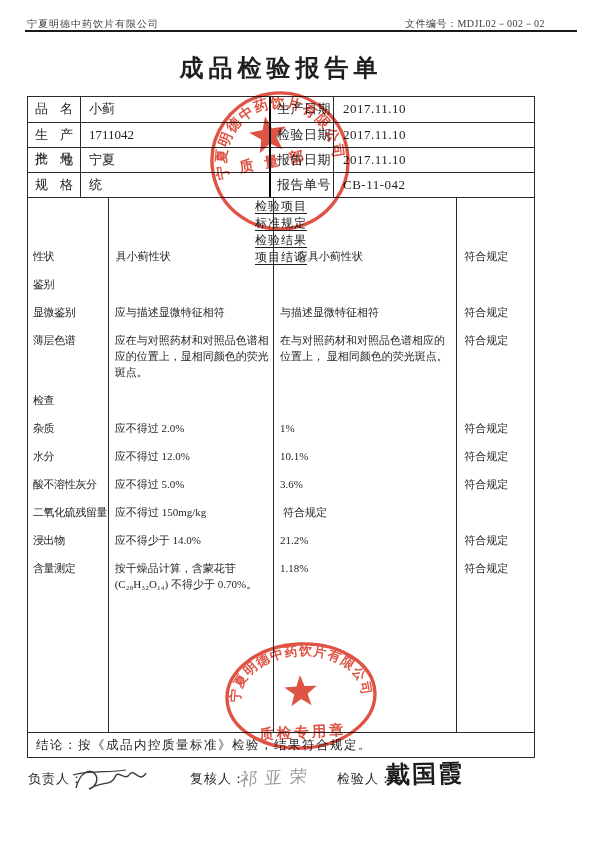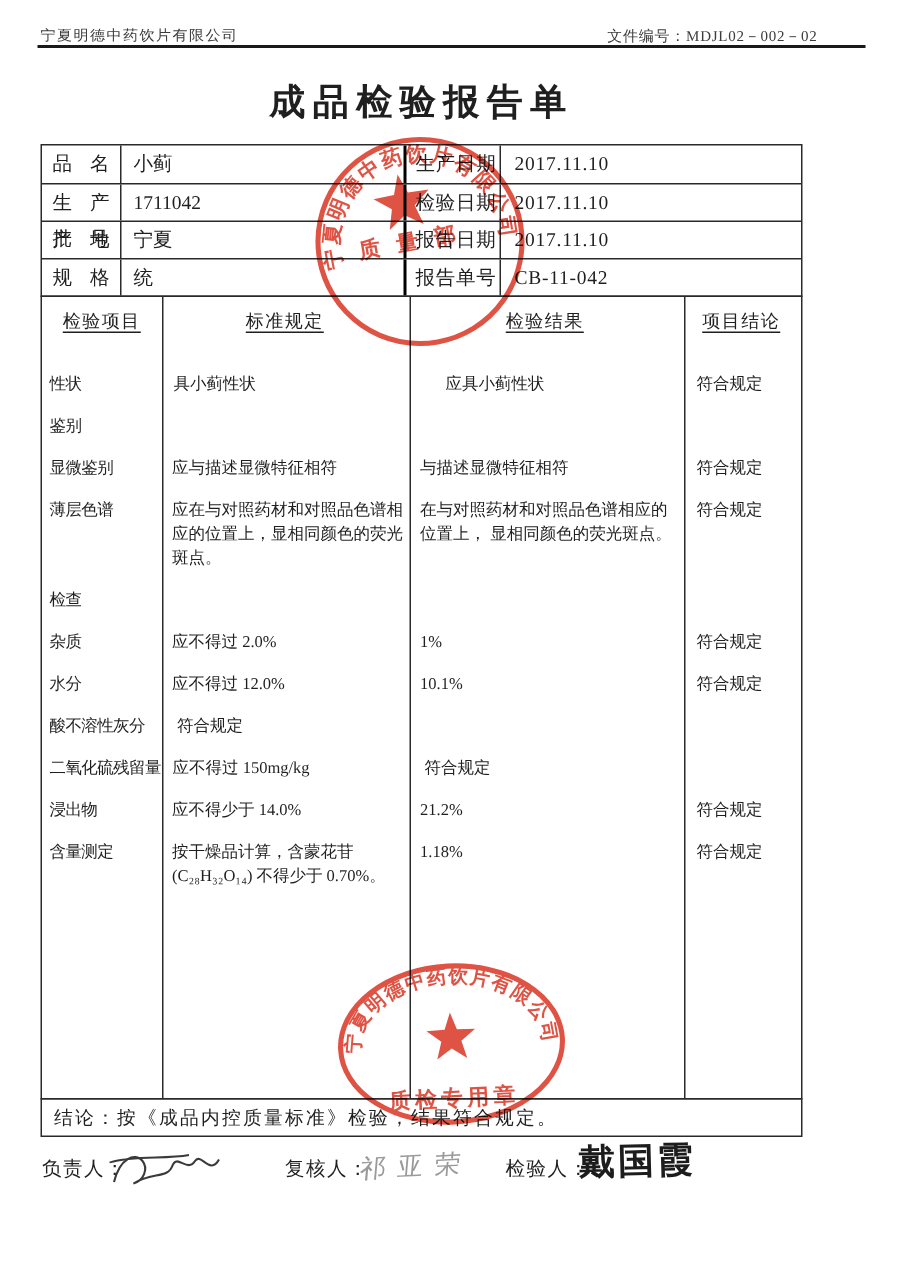--- a/index.html
+++ b/index.html
@@ -23,21 +23,21 @@
   .t1row + .t1row { border-top:1px solid #2a2a2a; }
   .t1c { height:100%; }
   .t1 .lab  { width:53px;  border-right:1px solid #2a2a2a; padding:0 7px; text-align:justify; text-align-last:justify; }
   .t1 .val1 { width:190px; border-right:2px solid #000000; padding-left:8px; }
   .t1 .lab2 { width:63px;  border-right:1px solid #2a2a2a; padding-left:6px; letter-spacing:.5px; }
   .t1 .val2 { flex:1; padding-left:9px; letter-spacing:.5px; }
   
   .t2 { position:absolute; left:27px; top:197px; width:508px; height:536px; border:1px solid #2a2a2a; }
   .t2 .vline { position:absolute; top:0; bottom:0; width:1px; background:#2a2a2a; }
   .t2 .v1 { left:80px; } .t2 .v2 { left:245px; } .t2 .v3 { left:428px; }
-  .t2-head { display:flex; height:33px; align-items:center; }
+  .t2-head { display:flex; height:33px; align-items:center;flex-direction:column; }
   .t2-head .hc { text-align:center; font-size:12px; letter-spacing:1px; }
   .t2-head .hc span { text-decoration:underline; text-underline-offset:3px; }
   .t2-head .h1 { width:80px; } .t2-head .h2 { width:165px; } .t2-head .h3 { width:183px; } .t2-head .h4 { width:80px; }
   .t2-items { padding-top:5px; }
   .t2row { display:flex; font-size:11px; line-height:16px;margin-top:12px; }
   .t2row .c { min-height:16px; }
   .t2row .c1 { width:80px;  padding-left:5px;  letter-spacing:-.4px; white-space:nowrap; overflow:hidden; }
   .t2row .c2 { width:165px; padding-left:7px;  padding-right:3px; }
   .t2row .c3 { width:183px; padding-left:8px;  padding-right:4px; }
   .t2row .c4 { width:80px;  padding-left:10px; }
@@ -158,20 +158,22 @@
 
         <div class="t2row">
           <div class="c c1">水分</div>
           <div class="c c2">应不得过 12.0%</div>
           <div class="c c3">10.1%</div>
           <div class="c c4">符合规定</div>
         </div>
 
         <div class="t2row">
           <div class="c c1">酸不溶性灰分</div>
+          <div class="c c2">应不得过 5.0%</div>
+          <div class="c c3">3.6%</div>
           <div class="c c4">符合规定</div>
         </div>
 
         <div class="t2row">
           <div class="c c1">二氧化硫残留量</div>
           <div class="c c2">应不得过 150mg/kg</div>
           <div class="c c4">符合规定</div>
         </div>
 
         <div class="t2row">

